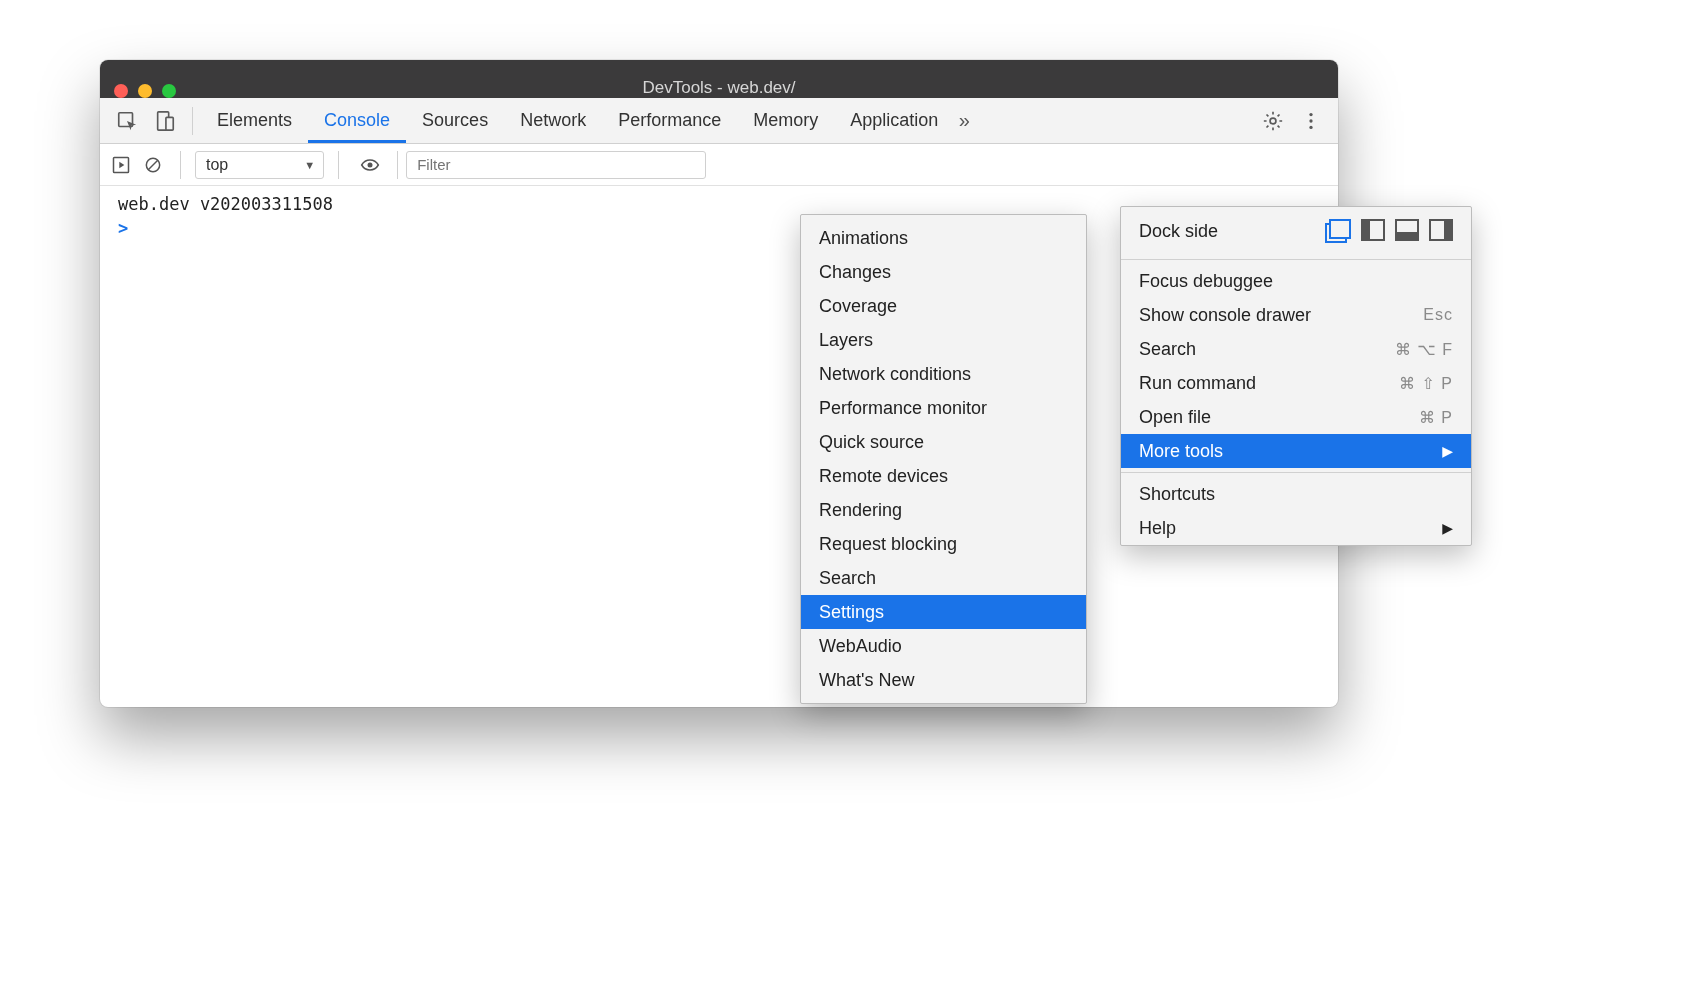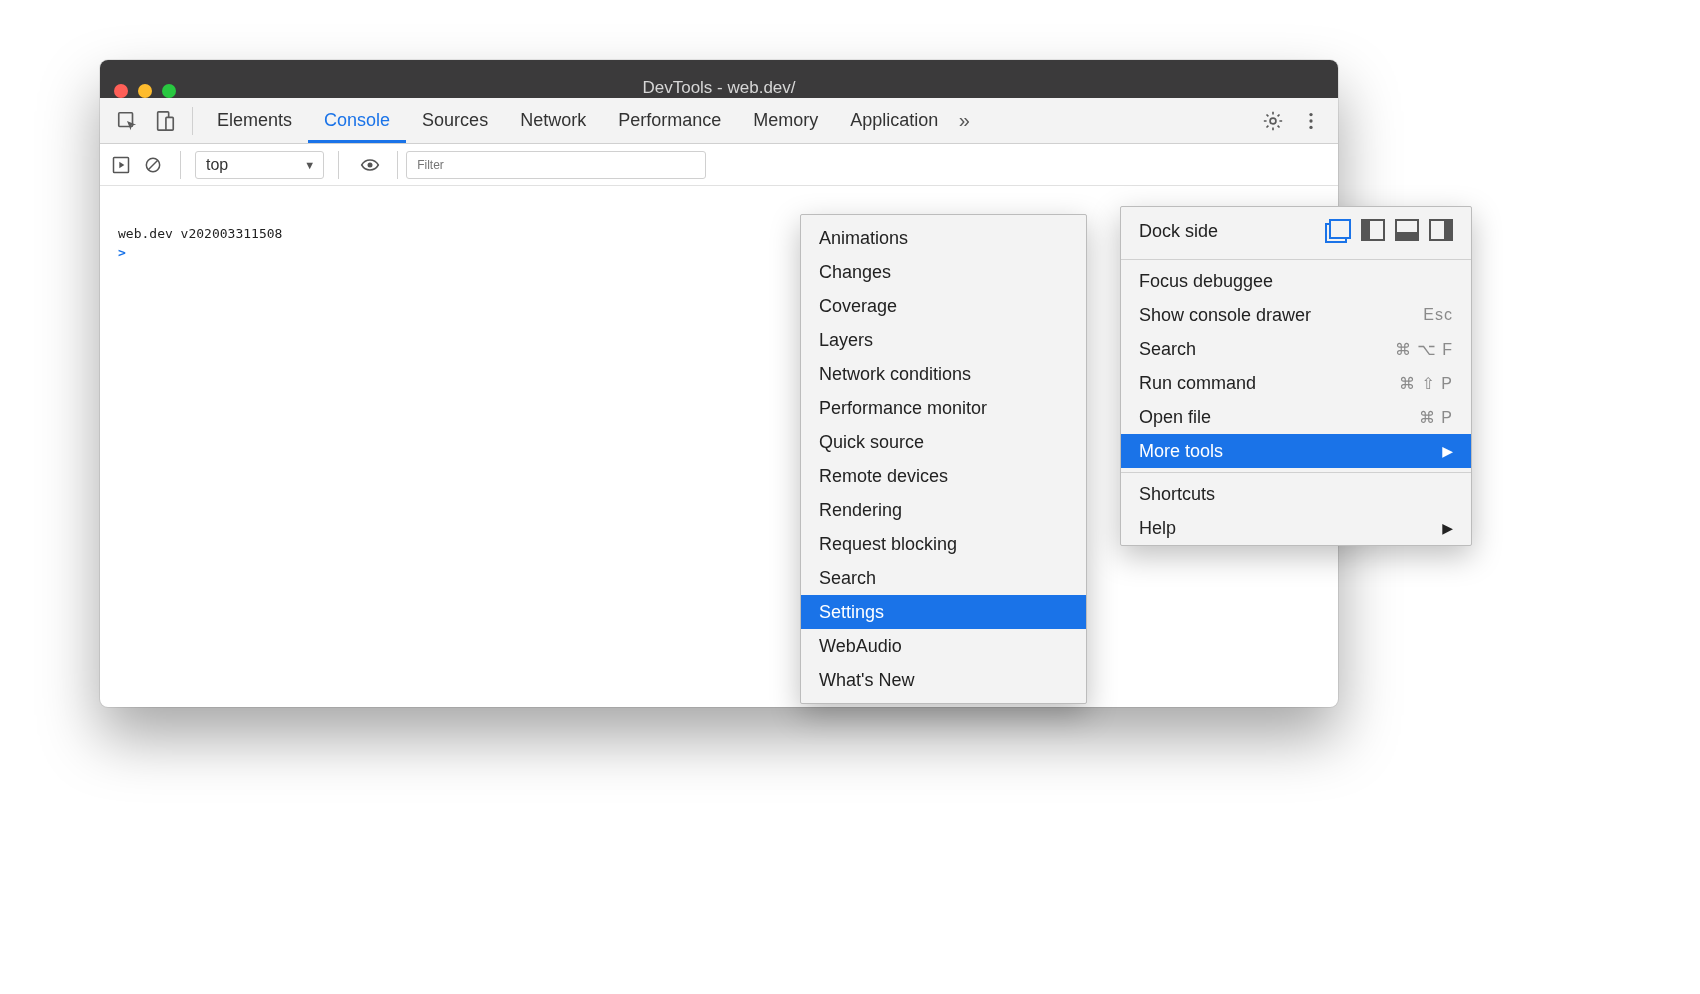--- a/index.html
+++ b/index.html
@@ -24,23 +24,23 @@
   .tab.selected{color:#1a73e8;box-shadow:inset 0 -3px 0 #1a73e8;font-weight:500;}
   .chev{width:20px;text-align:center;font-size:20px;color:#555;}
   .gear svg,.kebab svg{width:22px;height:22px;}
   
   .subbar{height:42px;border-bottom:1px solid #e1e1e1;display:flex;align-items:center;padding:0 8px;font-size:17px;color:#555;background:#fff;}
   .subbar .sqicon{width:26px;height:26px;display:flex;align-items:center;justify-content:center;color:#555;margin-right:6px;}
   .subbar .sqicon svg{width:20px;height:20px;stroke:currentColor;fill:none;stroke-width:1.8;}
   .context-sel{display:flex;align-items:center;border:1px solid #d0d0d0;border-radius:3px;height:28px;padding:0 8px 0 10px;gap:76px;font-size:16px;color:#333;margin:0 6px;}
   .context-sel .tri{font-size:11px;color:#555;}
   .eye{margin:0 10px;}
-  .filter-in{height:28px;border:1px solid #d0d0d0;border-radius:3px;padding:0 10px;font-size:12px;color:#888;width:300px;}
-  
-  .console-body{padding:6px 4px;font-family:Menlo,Consolas,monospace;font-size:13px;color:#222;margin-top:32px;}
+  .filter-in{height:28px;border:1px solid #d0d0d0;border-radius:3px;padding:0 10px;font-size:15px;color:#888;width:300px;}
+  
+  .console-body{padding:6px 4px;font-family:Menlo,Consolas,monospace;font-size:17px;color:#222;}
   .console-line{padding:2px 14px;}
   .prompt{color:#1a73e8;padding:2px 14px;font-weight:bold;font-family:Menlo,Consolas,monospace;}
   
   .menu{position:absolute;background:#f3f3f3;border:1px solid #bcbcbc;box-shadow:0 10px 30px rgba(0,0,0,.25);font-size:18px;color:#222;border-radius:2px;}
   .menu-main{left:1020px;top:146px;width:352px;}
   .menu-row{height:34px;display:flex;align-items:center;padding:0 18px;justify-content:space-between;cursor:default;}
   .menu-row.tall{height:48px;}
   .menu-row.sel{background:#1a73e8;color:#fff;}
   .menu-sep{height:1px;background:#d0d0d0;margin:4px 0;}
   .shortcut{color:#8a8a8a;font-size:16px;letter-spacing:1px;}

